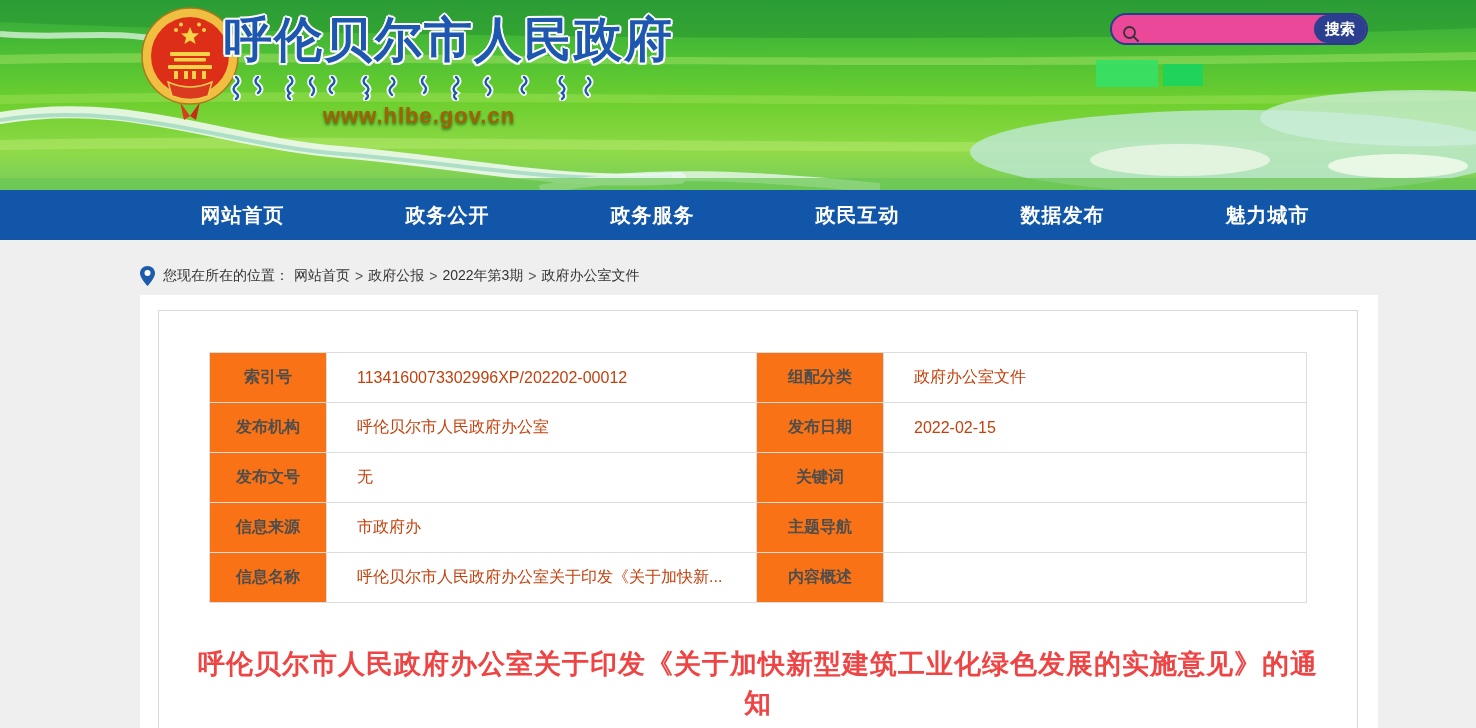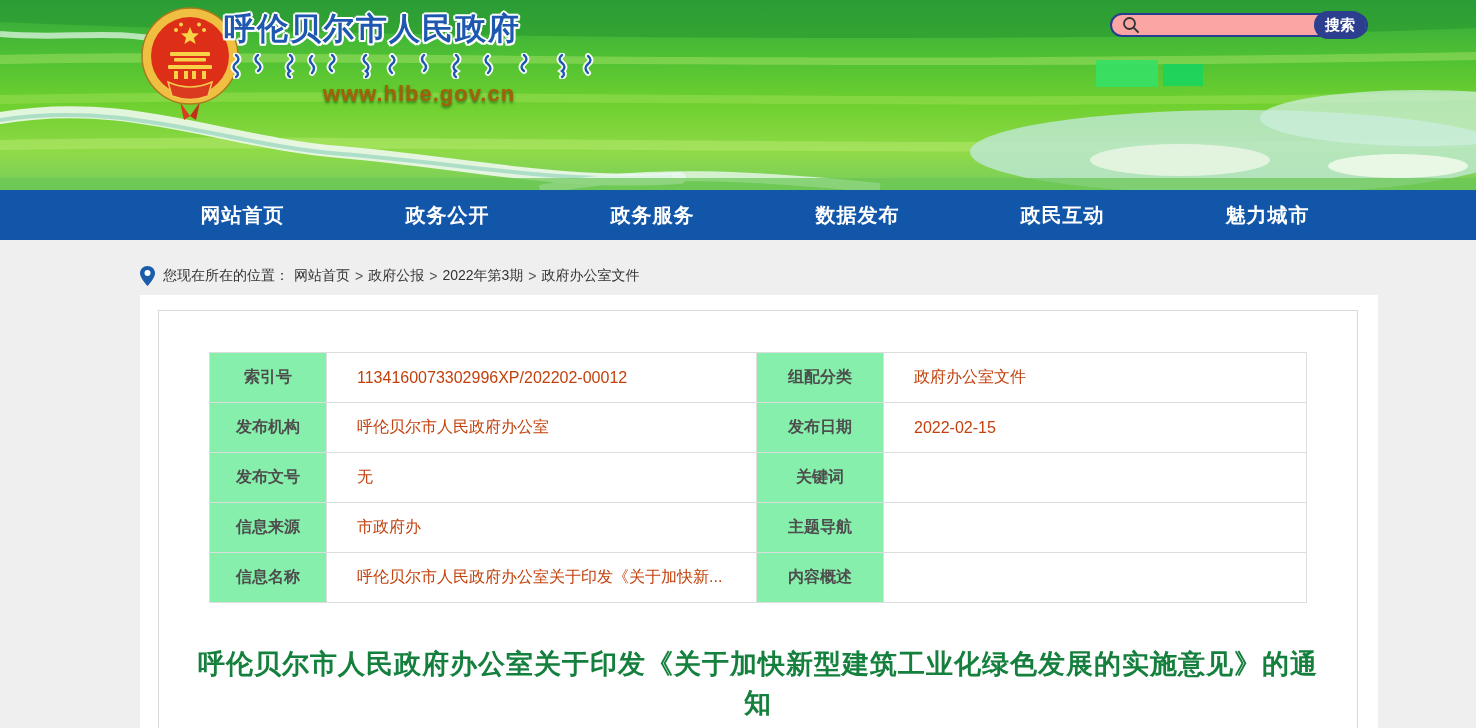--- a/index.html
+++ b/index.html
@@ -4,31 +4,31 @@
 <style>
   * { margin:0; padding:0; box-sizing:border-box; }
   html,body { width:1476px; height:728px; overflow:hidden;
     font-family:"Liberation Sans", sans-serif; background:#efefef; }
 
   
   .banner { position:relative; width:1476px; height:190px; overflow:hidden; }
   .banner-bg { position:absolute; inset:0; }
   .emblem { position:absolute; left:138px; top:6px; width:104px; height:118px; }
   .banner-text { position:absolute; left:224px; top:8px; width:400px; }
-  .site-title { font-size:31px; font-weight:bold; letter-spacing:2px; white-space:nowrap;
+  .site-title { font-size:48px; font-weight:bold; letter-spacing:2px; white-space:nowrap;
     color:#1d57b0;
     text-shadow: 2px 0 0 #fff, -2px 0 0 #fff, 0 2px 0 #fff, 0 -2px 0 #fff,
       1.5px 1.5px 0 #fff, -1.5px -1.5px 0 #fff, 1.5px -1.5px 0 #fff, -1.5px 1.5px 0 #fff; }
   .mongolian { display:block; margin:3px 0 0 4px; }
   .site-url { width:390px; text-align:center; margin-top:2px; font-size:22px; font-weight:bold;
     color:#a16207; letter-spacing:1px; text-shadow:0 2px 3px rgba(0,60,0,.65); }
 
-  .search-bar { position:absolute; top:13px; right:108px; width:258px; height:24px;
-    background:#fca5a5; border:2px solid #263c8d; border-radius:17px;
-    display:flex; align-items:center; }
+  .search-bar { position:absolute; top:13px; right:108px; width:258px; height:32px;
+    background:#ec4899; border:2px solid #263c8d; border-radius:17px;
+    display:flex; align-items:flex-end; }
   .search-icon { margin:0 8px 0 10px; flex:0 0 auto; }
   .search-input { flex:1; min-width:0; border:none; outline:none; background:transparent;
     font-size:14px; color:#333; font-family:"Liberation Sans", sans-serif; }
   .search-btn { flex:0 0 auto; width:52px; height:28px; margin-right:0px; border:none;
     border-radius:14px; background:#2c3f8e; color:#fff; font-size:15px; font-weight:bold;
     cursor:pointer; font-family:"Liberation Sans", sans-serif; }
 
   
   .nav { width:1476px; height:50px; background:#1156a9; }
   .nav-inner { margin-left:140px; width:1230px; height:50px; display:flex; }
@@ -42,25 +42,25 @@
   .crumb { margin:0 5px; cursor:pointer; }
   .crumb-sep { color:#555; }
   .crumb-prefix { }
 
   
   .card { margin-left:140px; width:1238px; height:435px; background:#ffffff; padding-top:15px; }
   .card-inner { margin:0 20px 0 18px; height:420px; border:1px solid #d9d9d9; }
 
   table.meta { margin:41px auto 0; width:1097px; border-collapse:collapse; table-layout:fixed; }
   table.meta td { border:1px solid #dddddd; height:50px; font-size:16px; vertical-align:middle; }
-  td.lbl { background:#86efac; text-align:center; font-weight:bold; color:#4d4d4d; }
+  td.lbl { background:#f97316; text-align:center; font-weight:bold; color:#4d4d4d; }
   td.val { padding:0 10px 0 30px; color:#c2410c; text-align:left; white-space:nowrap; overflow:hidden; }
 
   .doc-title { margin:42px auto 0; width:1120px; text-align:center; font-size:27px;
-    font-weight:bold; color:#15803d; line-height:39px; letter-spacing:1px; }
+    font-weight:bold; color:#ef4444; line-height:39px; letter-spacing:1px; }
 </style>
 </head>
 <body>
 
 <div class="banner">
   <svg class="banner-bg" viewBox="0 0 1476 190" preserveAspectRatio="none">
     <defs>
       <linearGradient id="grass" x1="0" y1="0" x2="0" y2="1">
         <stop offset="0" stop-color="#2fa53e"></stop>
         <stop offset="0.3" stop-color="#4fc133"></stop>
@@ -139,22 +139,22 @@
     <input class="search-input" type="text" value="" style="">
     <button class="search-btn">搜索</button>
   </div>
 </div>
 
 <div class="nav">
   <div class="nav-inner">
     <div class="nav-item">网站首页</div>
     <div class="nav-item">政务公开</div>
     <div class="nav-item">政务服务</div>
+    <div class="nav-item">政民互动</div>
     <div class="nav-item">数据发布</div>
-    <div class="nav-item">政民互动</div>
     <div class="nav-item">魅力城市</div>
   </div>
 </div>
 
 <div class="breadcrumb">
   <svg class="pin" width="15" height="20" viewBox="0 0 15 20">
     <path d="M7.5 0 C3.3 0 0 3.2 0 7.2 C0 12.2 7.5 20 7.5 20 S15 12.2 15 7.2 C15 3.2 11.7 0 7.5 0 Z" fill="#1b5cab"></path>
     <circle cx="7.5" cy="7" r="3" fill="#ffffff"></circle>
   </svg>
   <span class="crumb-prefix">您现在所在的位置：</span>

